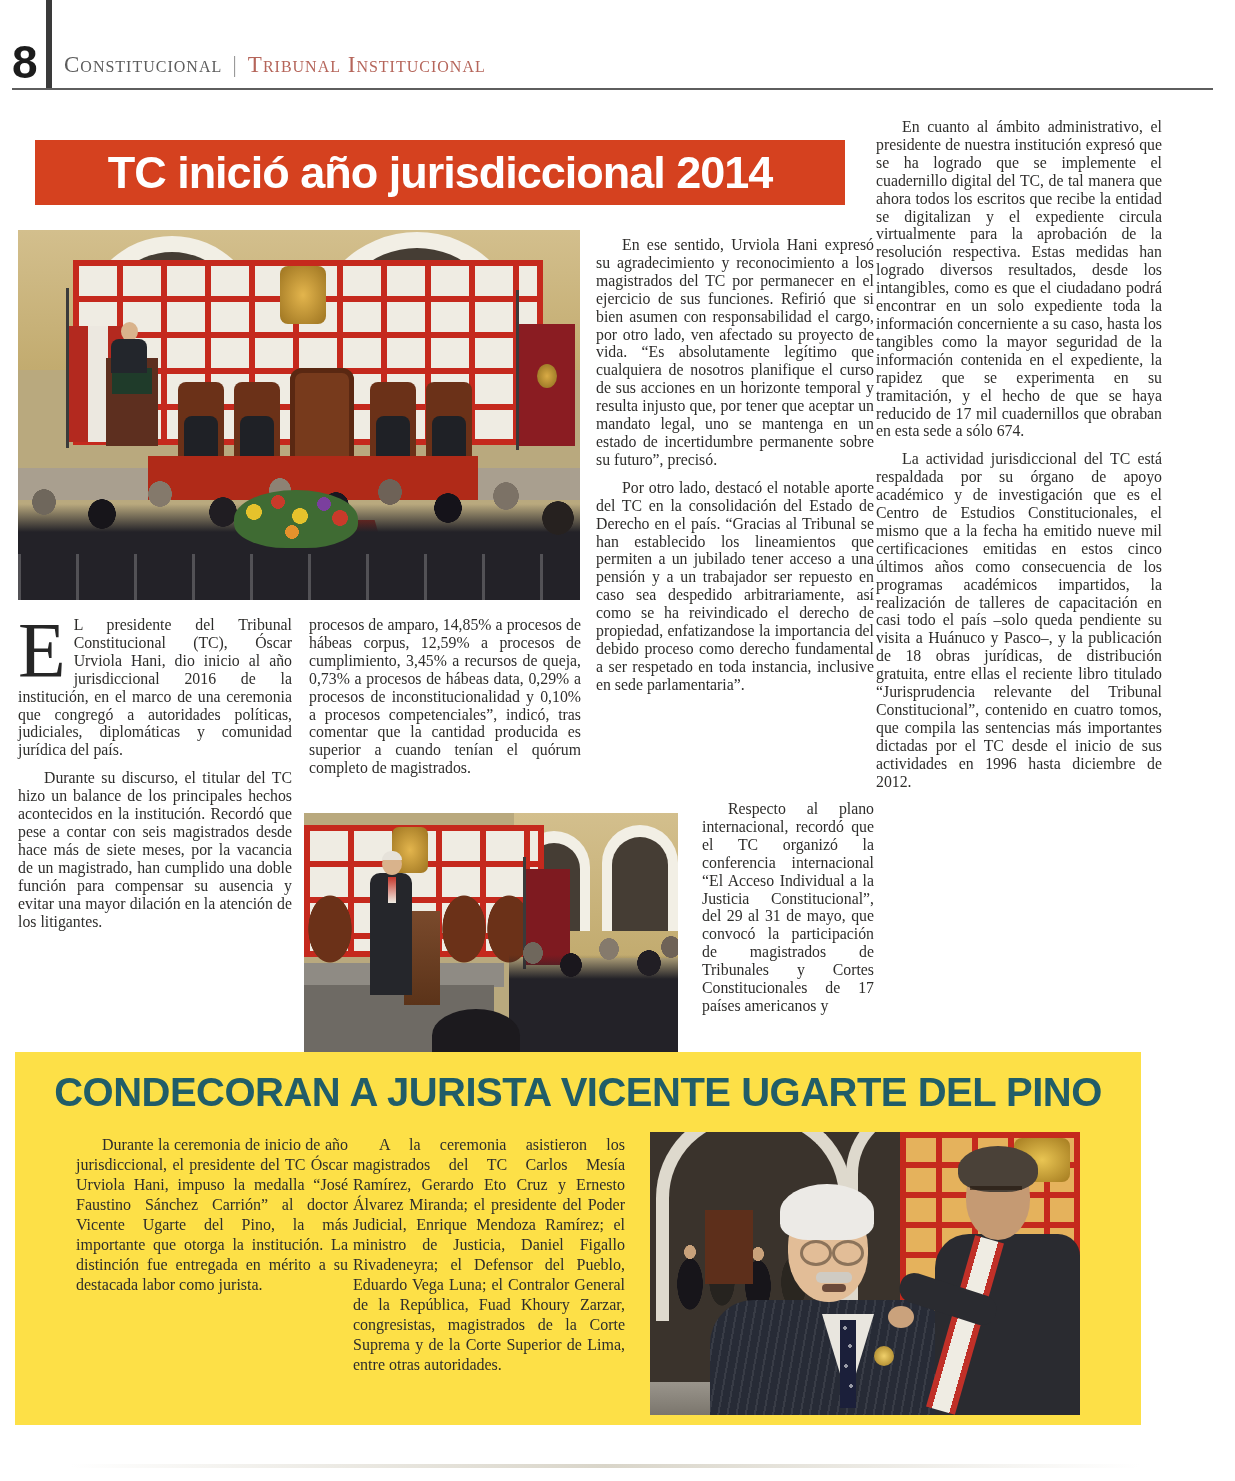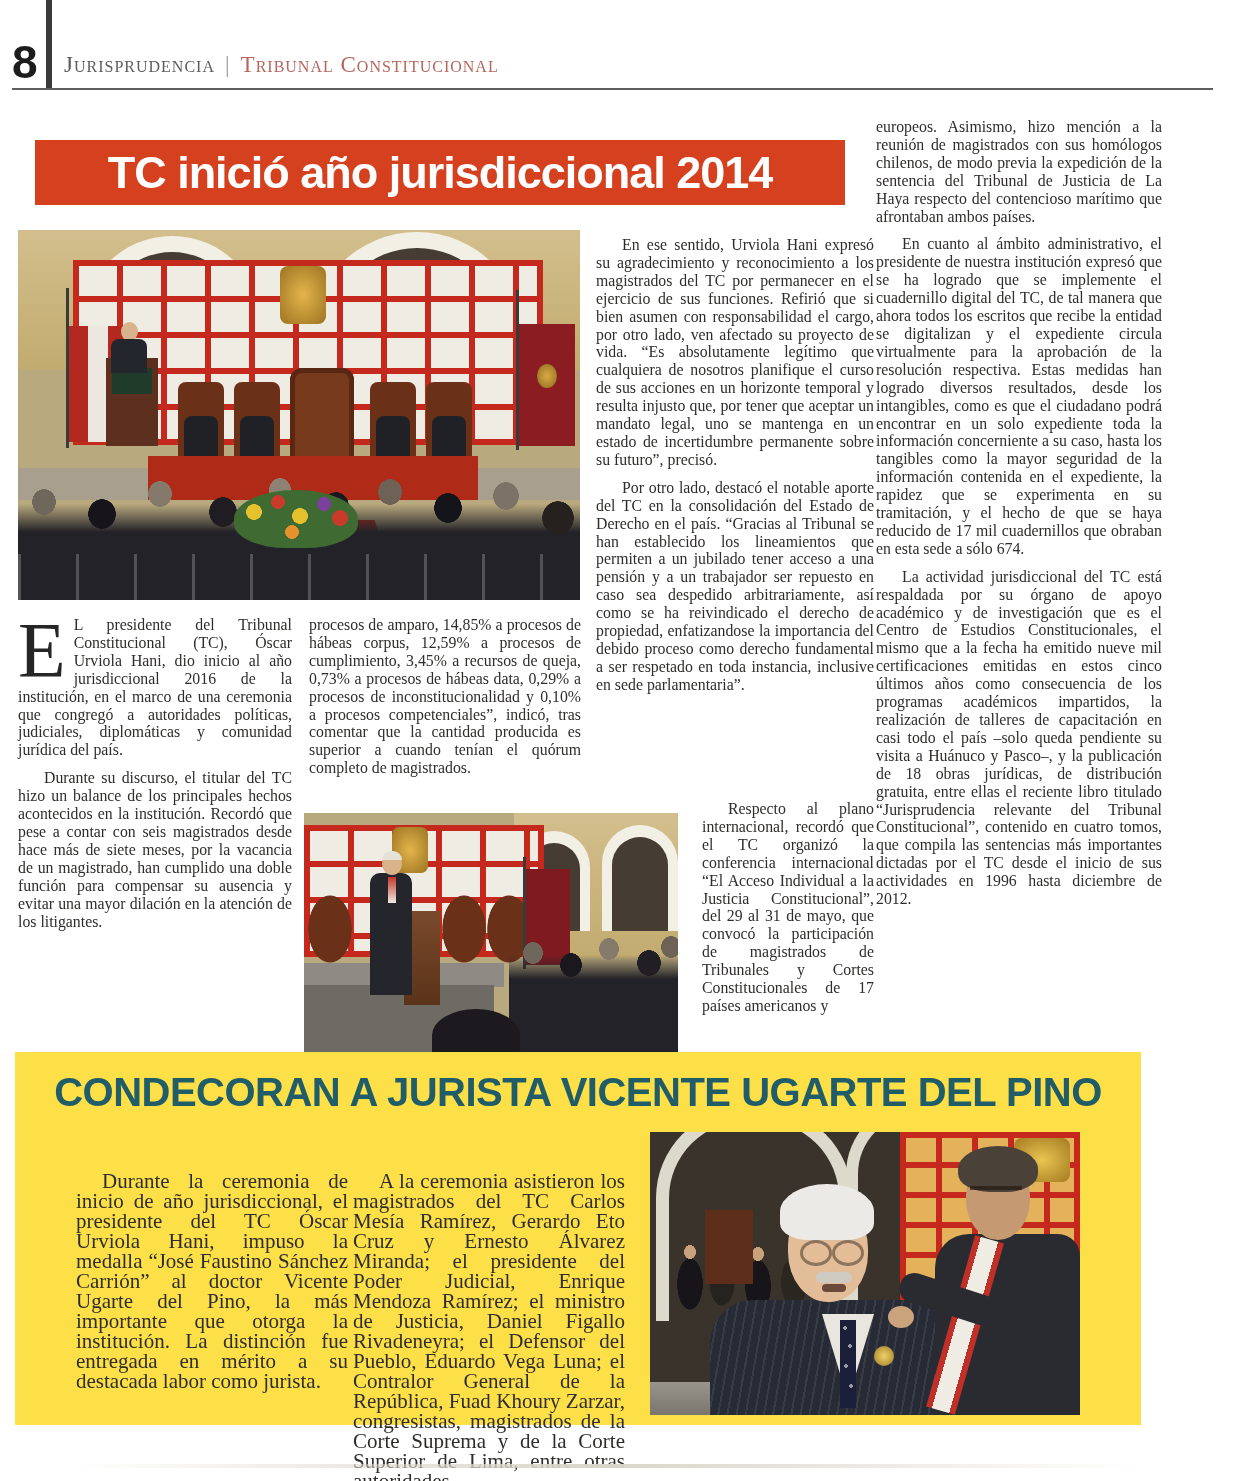--- a/index.html
+++ b/index.html
@@ -42,33 +42,33 @@
     background-image:repeating-linear-gradient(180deg,#c5291d 0 6px,transparent 6px 30px),
                      repeating-linear-gradient(90deg,#c5291d 0 6px,transparent 6px 36px);
     box-shadow:inset 0 0 0 6px #c5291d;}
   .arch{background:#f2efe5;border-radius:110px 110px 0 0;}
   .arch-in{background:#453d34;border-radius:90px 90px 0 0;}
 
   
   .panel{position:absolute;left:15px;top:1052px;width:1126px;height:373px;background:#fde047;}
   .panel h2{margin:18px 12px 0;text-align:center;font-family:"Liberation Sans",sans-serif;
             font-weight:bold;font-size:40px;letter-spacing:-0.5px;color:#215d68;white-space:nowrap;}
-  .panel .col{font-size:21px;line-height:20px;margin-top:36px;}
+  .panel .col{font-size:16px;line-height:20px;}
   .edge-shadow{position:absolute;left:70px;top:1464px;width:1070px;height:4px;
                background:linear-gradient(90deg,rgba(217,213,201,0),#d9d5c9,rgba(217,213,201,0));}
 </style>
 </head>
 <body>
 
 <div class="page">
 
   <div class="page-num">8</div>
   <div class="vbar"></div>
   <div class="kicker">
-    <span class="section">Jurisprudencia</span><span class="sep">|</span><span class="subsection">Tribunal Constitucional</span>
+    <span class="section">Constitucional</span><span class="sep">|</span><span class="subsection">Tribunal Institucional</span>
   </div>
   <div class="rule"></div>
 
   <div class="banner">
     <span>TC inició año jurisdiccional 2014</span>
   </div>
 
   <div class="photo" style="left:18px;top:230px;width:562px;height:370px;">
     <span style="left:0;top:0;width:562px;height:140px;background:linear-gradient(#d3bf8d,#c2ab6f);"></span>
     <span class="arch" style="left:64px;top:6px;width:180px;height:134px;">
@@ -170,21 +170,20 @@
   <div class="col" style="left:596px;top:236px;width:278px;height:575px;">
     <p class="ind">En ese sentido, Urviola Hani expresó su agradecimiento y reconocimiento a los magistrados del TC por permanecer en el ejercicio de sus funciones. Refirió que si bien asumen con responsabilidad el cargo, por otro lado, ven afectado su proyecto de vida. “Es absolutamente legítimo que cualquiera de nosotros planifique el curso de sus acciones en un horizonte temporal y resulta injusto que, por tener que aceptar un mandato legal, uno se mantenga en un estado de incertidumbre permanente sobre su futuro”, precisó.</p>
     <p class="ind">Por otro lado, destacó el notable aporte del TC en la consolidación del Estado de Derecho en el país. “Gracias al Tribunal se han establecido los lineamientos que permiten a un jubilado tener acceso a una pensión y a un trabajador ser repuesto en caso sea despedido arbitrariamente, así como se ha reivindicado el derecho de propiedad, enfatizandose la importancia del debido proceso como derecho fundamental a ser respetado en toda instancia, inclusive en sede parlamentaria”.</p>
   </div>
 
   <div class="col" style="left:702px;top:800px;width:172px;height:265px;">
     <p class="ind">Respecto al plano internacional, recordó que el TC organizó la conferencia internacional “El Acceso Individual a la Justicia Constitucional”, del 29 al 31 de mayo, que convocó la participación de magistrados de Tribunales y Cortes Constitucionales de 17 países americanos y</p>
   </div>
 
   <div class="col" style="left:876px;top:118px;width:286px;height:945px;">
-    <p>europeos. Asimismo, hizo mención a la reunión de magistrados con sus homólogos chilenos, de modo previa la expedición de la sentencia del Tribunal de Justicia de La Haya respecto del contencioso marítimo que afrontaban ambos países.</p>
     <p class="ind">En cuanto al ámbito administrativo, el presidente de nuestra institución expresó que se ha logrado que se implemente el cuadernillo digital del TC, de tal manera que ahora todos los escritos que recibe la entidad se digitalizan y el expediente circula virtualmente para la aprobación de la resolución respectiva. Estas medidas han logrado diversos resultados, desde los intangibles, como es que el ciudadano podrá encontrar en un solo expediente toda la información concerniente a su caso, hasta los tangibles como la mayor seguridad de la información contenida en el expediente, la rapidez que se experimenta en su tramitación, y el hecho de que se haya reducido de 17 mil cuadernillos que obraban en esta sede a sólo 674.</p>
     <p class="ind">La actividad jurisdiccional del TC está respaldada por su órgano de apoyo académico y de investigación que es el Centro de Estudios Constitucionales, el mismo que a la fecha ha emitido nueve mil certificaciones emitidas en estos cinco últimos años como consecuencia de los programas académicos impartidos, la realización de talleres de capacitación en casi todo el país –solo queda pendiente su visita a Huánuco y Pasco–, y la publicación de 18 obras jurídicas, de distribución gratuita, entre ellas el reciente libro titulado “Jurisprudencia relevante del Tribunal Constitucional”, contenido en cuatro tomos, que compila las sentencias más importantes dictadas por el TC desde el inicio de sus actividades en 1996 hasta diciembre de 2012.</p>
   </div>
 
   <div class="panel">
     <h2>CONDECORAN A JURISTA VICENTE UGARTE DEL PINO</h2>
 
     <div class="col" style="left:61px;top:83px;width:272px;">
       <p class="ind">Durante la ceremonia de inicio de año jurisdiccional, el presidente del TC Óscar Urviola Hani, impuso la medalla “José Faustino Sánchez Carrión” al doctor Vicente Ugarte del Pino, la más importante que otorga la institución. La distinción fue entregada en mérito a su destacada labor como jurista.</p>
     </div>

